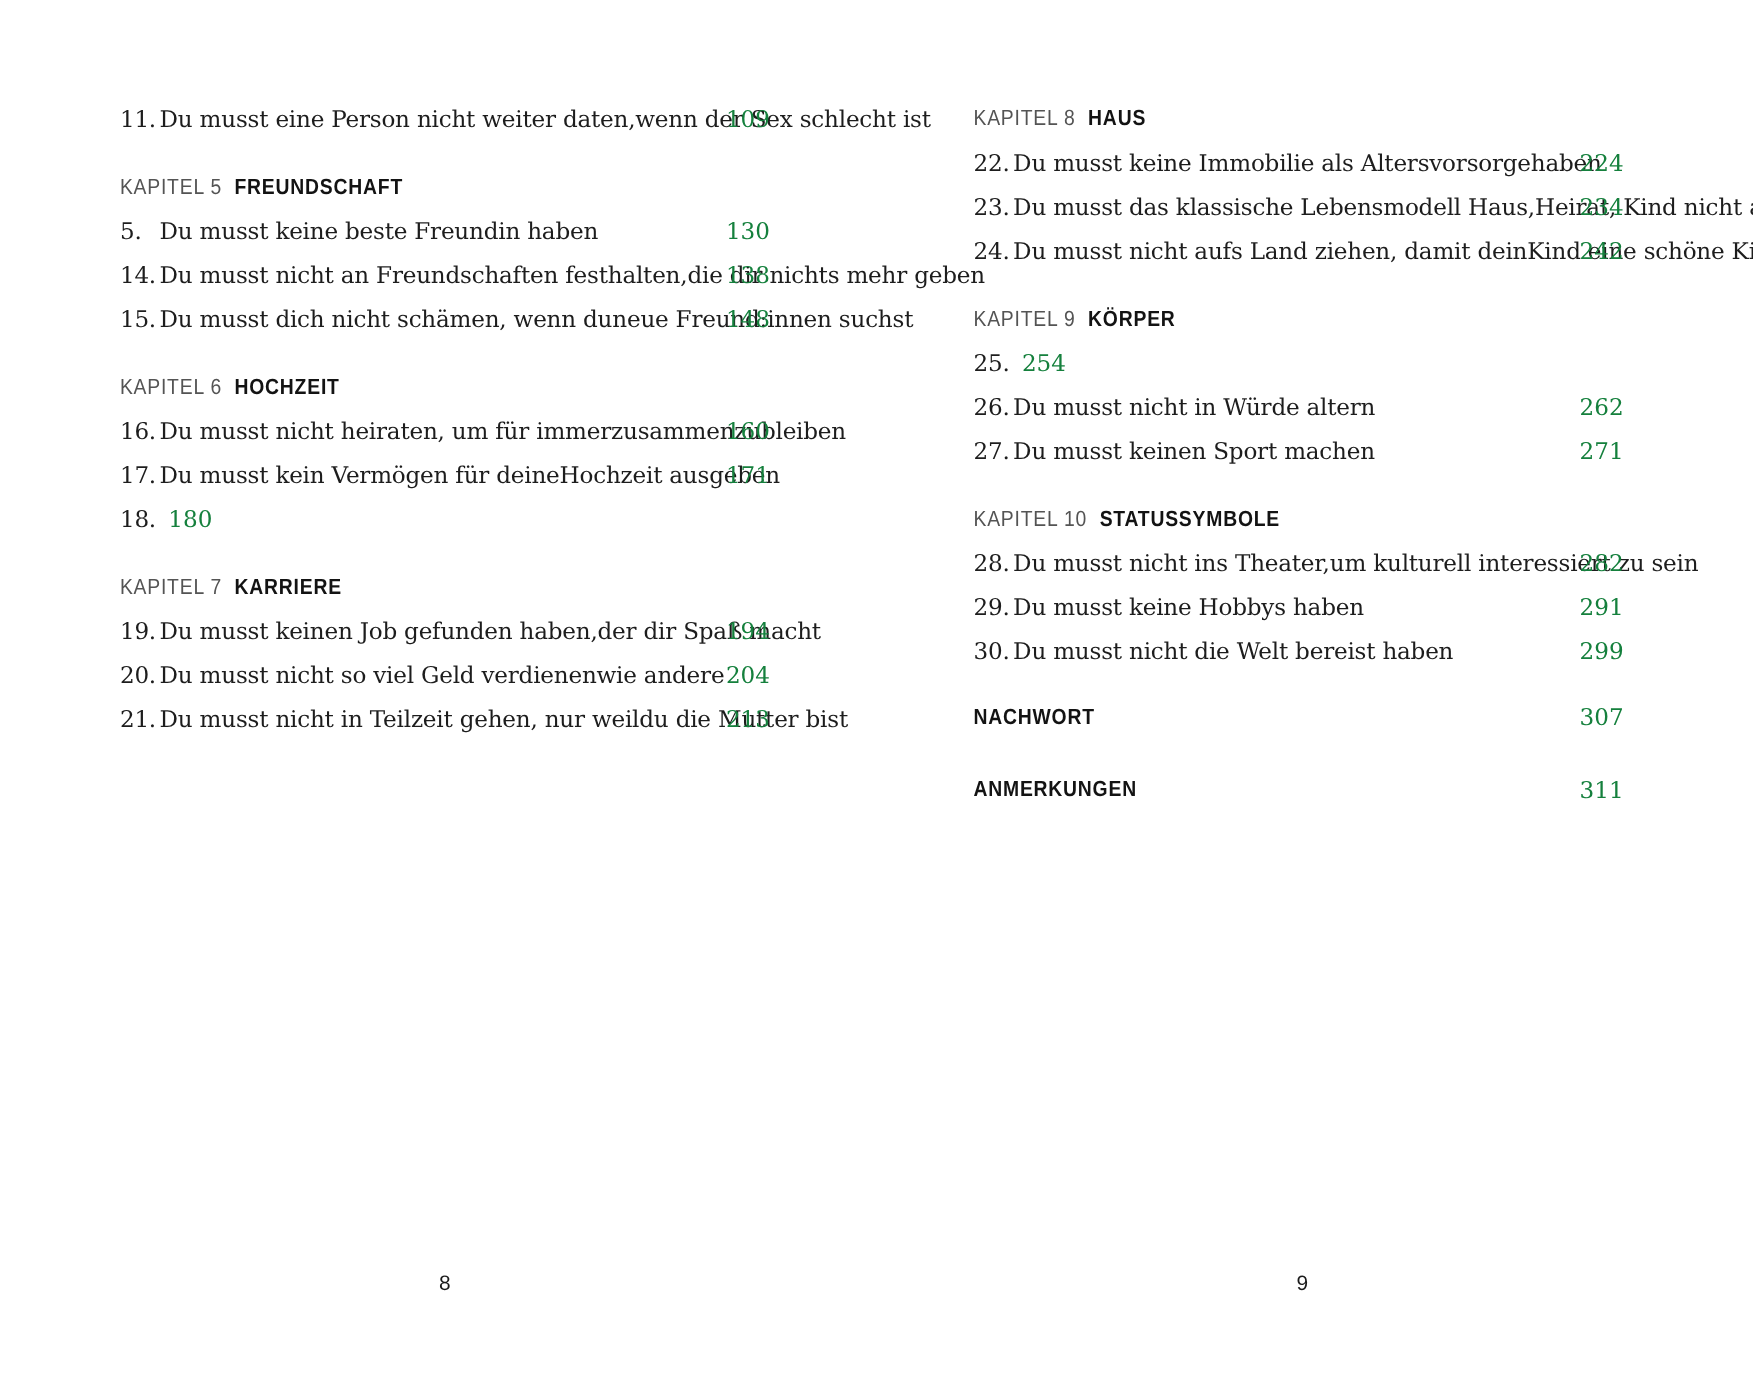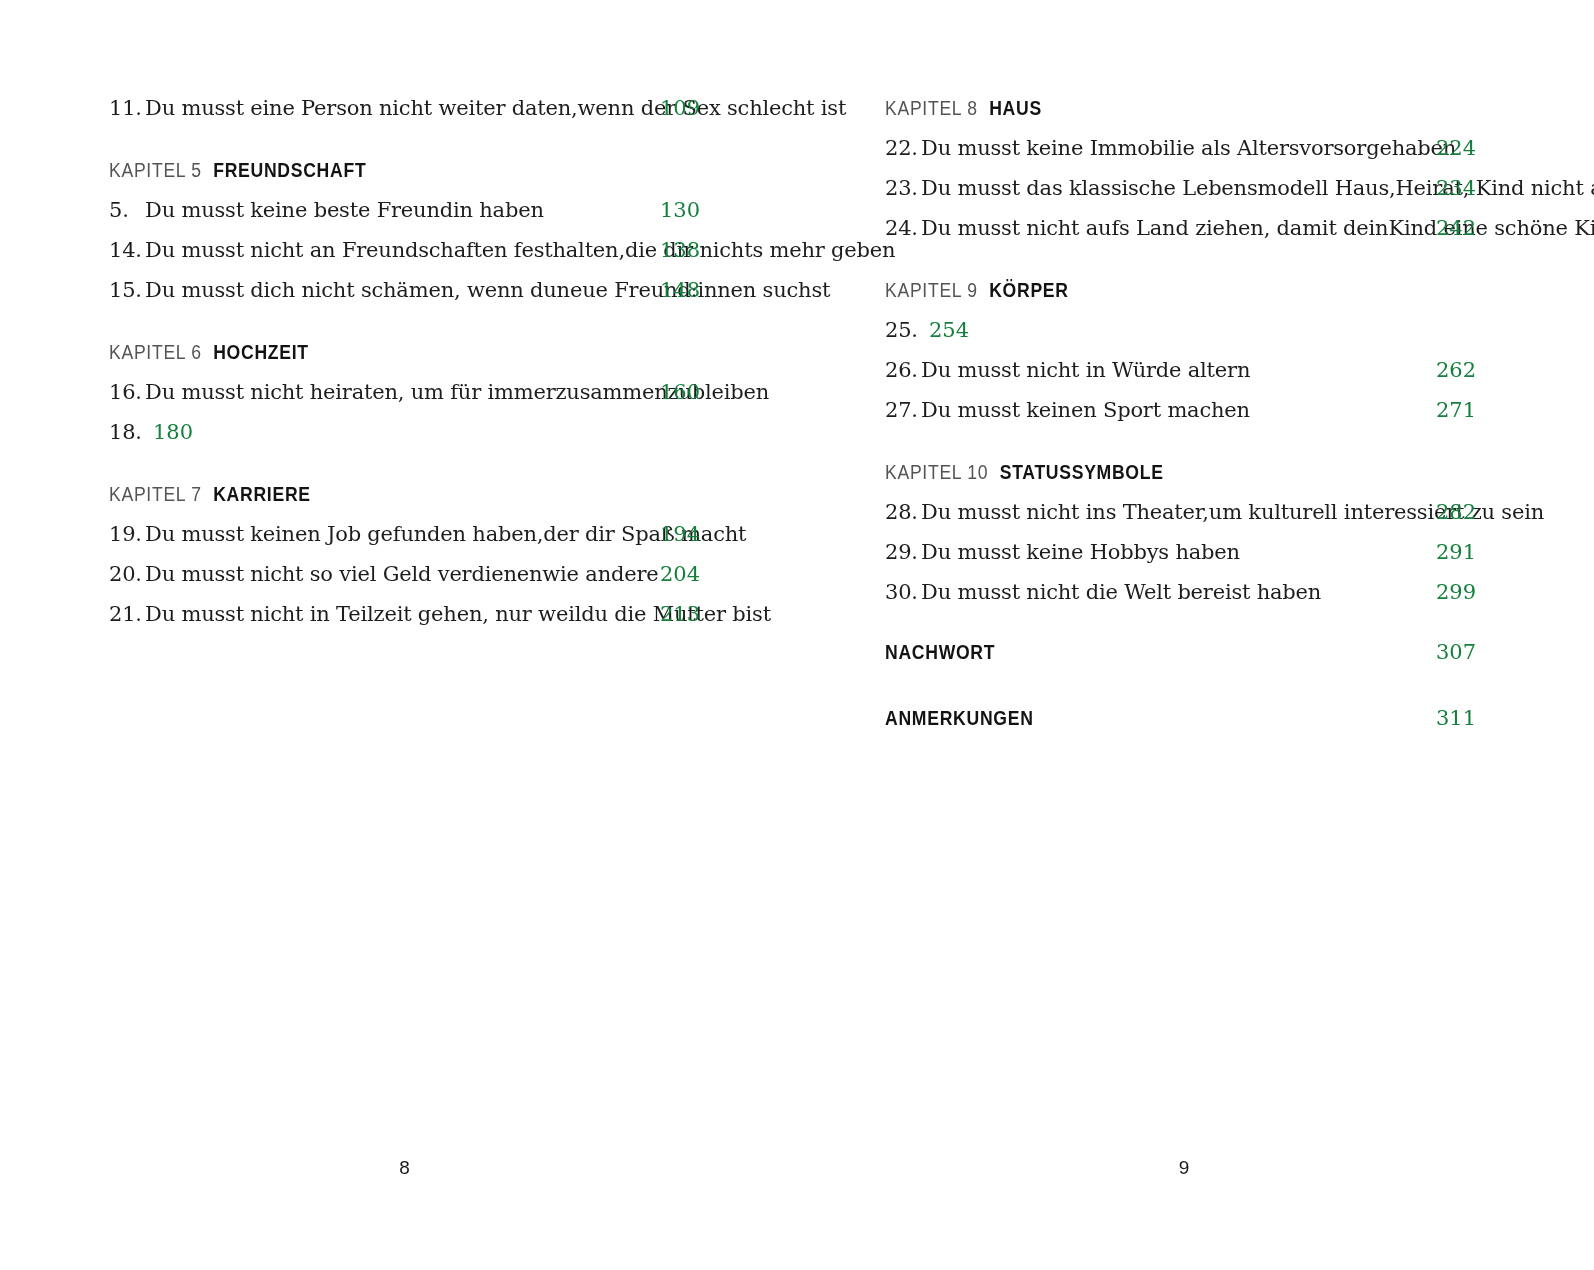--- a/index.html
+++ b/index.html
@@ -129,20 +129,25 @@
           <span class="lines"><span class="line">Du musst dich nicht schämen, wenn du</span><span class="line">neue Freund:innen suchst</span></span>
           <span class="pg">148</span>
         </div>
         <h2 class="chapter"><span class="ch-inner"><span class="ch-label">KAPITEL 6</span><span class="ch-title">HOCHZEIT</span></span></h2>
         <div class="entry">
           <span class="num">16.</span>
           <span class="lines"><span class="line">Du musst nicht heiraten, um für immer</span><span class="line">zusammenzubleiben</span></span>
           <span class="pg">160</span>
         </div>
         <div class="entry">
+          <span class="num">17.</span>
+          <span class="lines"><span class="line">Du musst kein Vermögen für deine</span><span class="line">Hochzeit ausgeben</span></span>
+          <span class="pg">171</span>
+        </div>
+        <div class="entry">
           <span class="num">18.</span>
           <span class="pg">180</span>
         </div>
         <h2 class="chapter"><span class="ch-inner"><span class="ch-label">KAPITEL 7</span><span class="ch-title">KARRIERE</span></span></h2>
         <div class="entry">
           <span class="num">19.</span>
           <span class="lines"><span class="line">Du musst keinen Job gefunden haben,</span><span class="line">der dir Spaß macht</span></span>
           <span class="pg">194</span>
         </div>
         <div class="entry">

